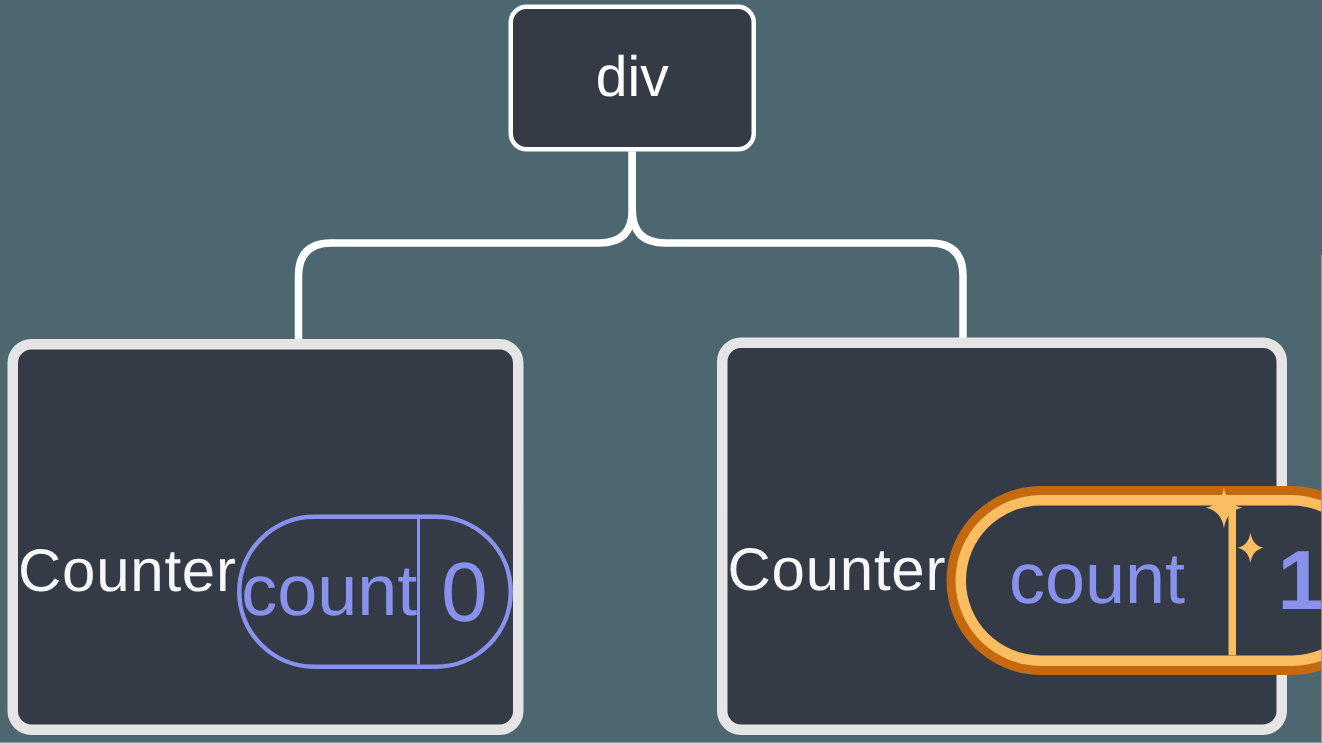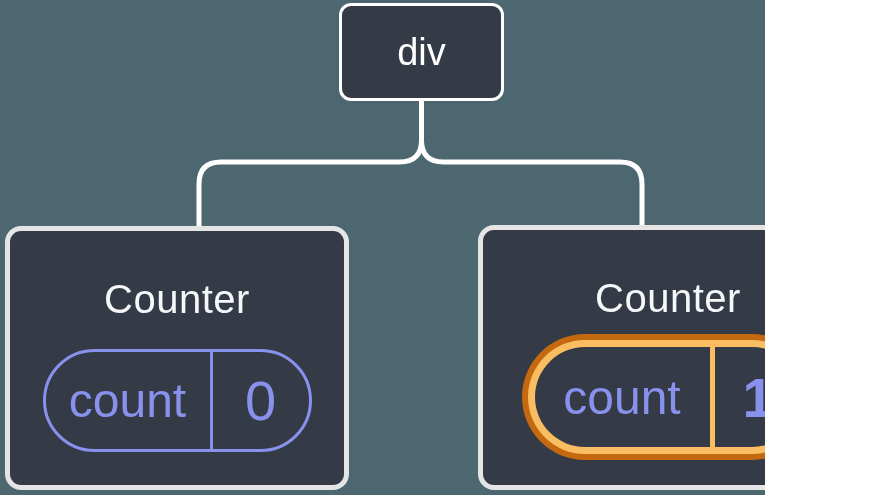--- a/index.html
+++ b/index.html
@@ -1,35 +1,35 @@
 <!DOCTYPE html>
 <html><head>
 <meta charset="utf-8">
 <style>
   html,body{margin:0;padding:0;}
   .stage{
     position:relative;
-    width:765px;height:495px;
+    width:881px;height:495px;
     background:#4C676F;
     overflow:hidden;
     font-family:"Liberation Sans", sans-serif;
   }
   .connectors{position:absolute;left:0;top:0;width:881px;height:495px;z-index:0;}
   .conn{fill:none;stroke:#FFFFFF;stroke-width:5;}
   .node-root{
     position:absolute;left:339px;top:3px;width:165px;height:98px;
     box-sizing:border-box;
     background:#343B47;border:3px solid #FFFFFF;border-radius:12px;
     display:flex;align-items:center;justify-content:center;
     color:#FFFFFF;font-size:38px;z-index:1;
   }
   .card{
     position:absolute;box-sizing:border-box;
-    background:#343B47;border:5px solid #e5e5e5;border-radius:16px;
-    display:flex;flex-direction:column;align-items:center;
+    background:#343B47;border:7px solid #e5e5e5;border-radius:16px;
+    display:flex;flex-direction:row;align-items:center;
     padding-top:45px;z-index:1;
   }
   .card-left{left:5px;top:226px;width:344px;height:264px;}
   .card-right{left:478px;top:225px;width:380px;height:265px;}
   .card-title{
     color:#F6F7F9;font-size:40px;line-height:46px;font-weight:500;
     letter-spacing:0.5px;
   }
   .pill{
     display:flex;align-items:stretch;box-sizing:border-box;

